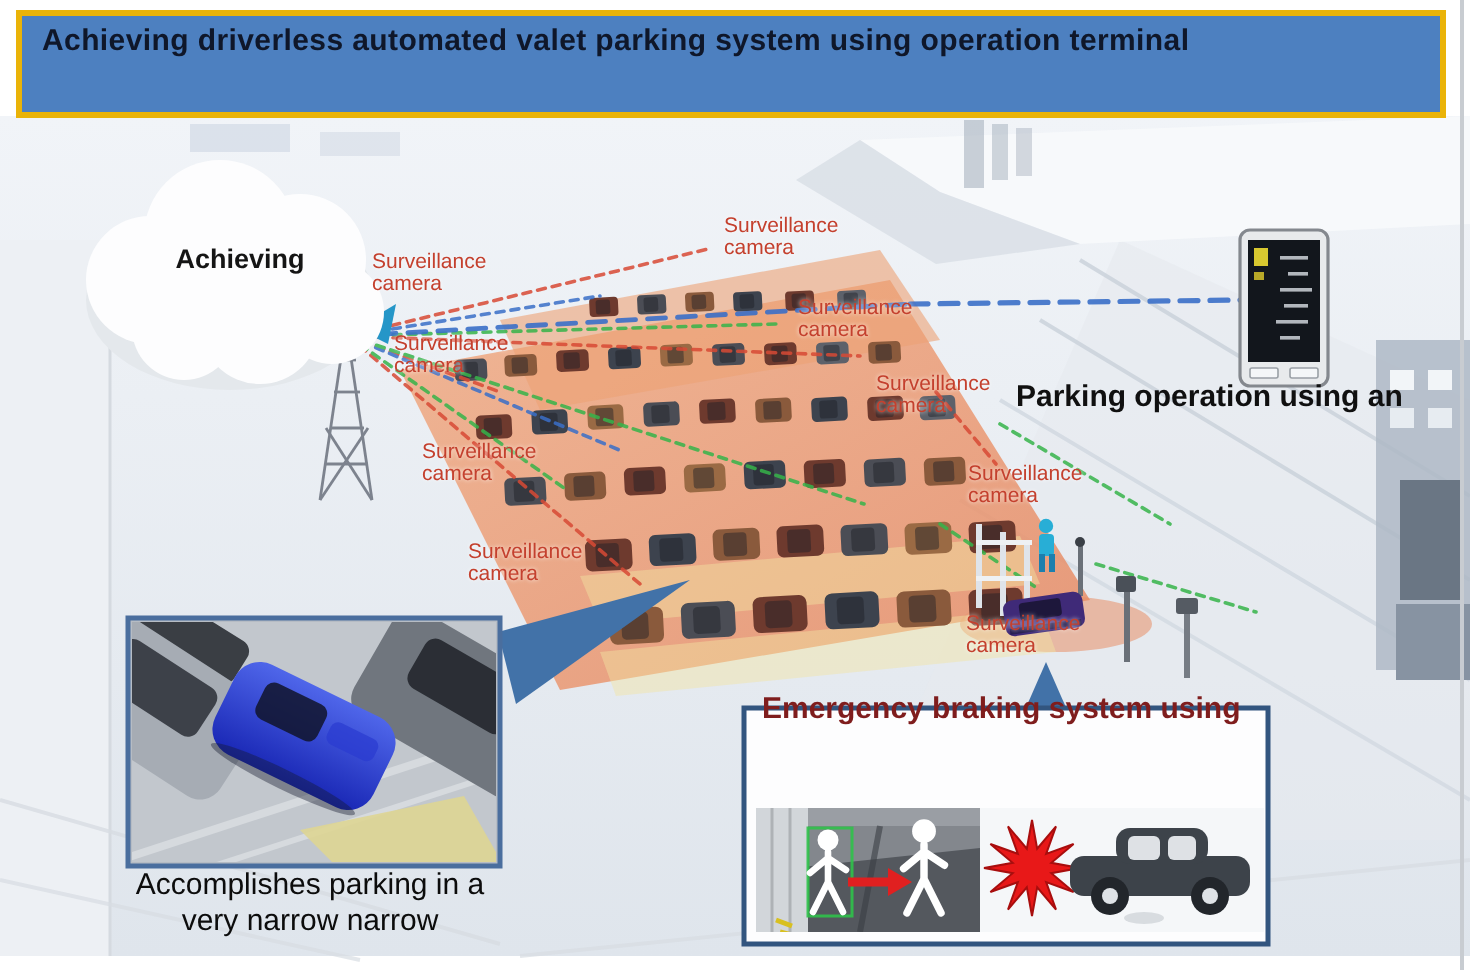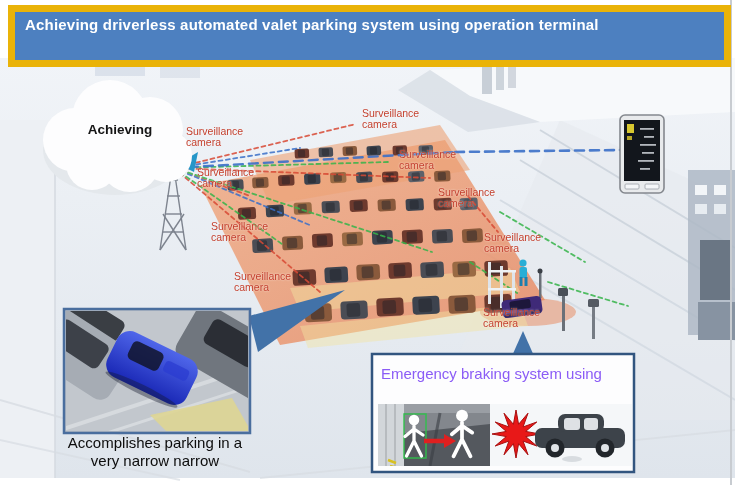--- a/index.html
+++ b/index.html
@@ -1,34 +1,34 @@
 <!DOCTYPE html>
 <html><head>
 <meta charset="utf-8">
 <style>
   html,body{margin:0;padding:0;background:#fff;}
   .stage{position:relative;width:735px;height:485px;background:#ffffff;overflow:hidden;
          font-family:"Liberation Sans",sans-serif;}
   .scene-svg{position:absolute;left:0;top:0;}
   
   .header{position:absolute;left:8px;top:5px;width:699px;height:44px;
-          background:#4d80c0;border:7px solid #eab308;color:#ffffff;
+          background:#4d80c0;border:3px solid #eab308;color:#0f172a;
           font-weight:bold;font-size:15px;line-height:22px;padding:2px 0 2px 10px;
           letter-spacing:.2px;z-index:5;}
   
   .surv{position:absolute;width:70px;color:#c4402e;font-weight:normal;font-size:10.5px;
         line-height:11px;text-shadow:0 0 2px rgba(255,255,255,.85);z-index:4;}
   .mgmt{position:absolute;left:62px;top:122px;width:116px;text-align:center;color:#151515;
         font-weight:bold;font-size:13.5px;line-height:16px;z-index:4;}
   .tablet-cap{position:absolute;left:508px;top:190px;width:226px;color:#101010;
         font-weight:bold;font-size:15px;line-height:18px;z-index:4;}
   .narrow-cap{position:absolute;left:30px;top:434px;width:250px;text-align:center;color:#0c0c0c;
         font-weight:normal;font-size:15px;line-height:18px;z-index:4;}
-  .emerg-title{position:absolute;left:381px;top:364px;width:250px;color:#8b5cf6;
-        font-weight:normal;font-size:15px;line-height:19px;z-index:4;}
+  .emerg-title{position:absolute;left:381px;top:345px;width:250px;color:#7f1d1d;
+        font-weight:bold;font-size:15px;line-height:19px;z-index:4;}
 </style>
 </head>
 <body>
 
 <div class="stage">
 
   <svg class="scene-svg" width="735" height="485" viewBox="0 0 735 485">
     <defs>
       <linearGradient id="bgGrad" x1="0" y1="0" x2="0" y2="1">
         <stop offset="0" stop-color="#f1f4f8"></stop>
@@ -305,20 +305,21 @@
   <div class="surv" style="left:197px;top:167px">Surveillance camera</div>
   <div class="surv" style="left:211px;top:221px">Surveillance camera</div>
   <div class="surv" style="left:234px;top:271px">Surveillance camera</div>
   <div class="surv" style="left:362px;top:108px">Surveillance camera</div>
   <div class="surv" style="left:399px;top:149px">Surveillance camera</div>
   <div class="surv" style="left:438px;top:187px">Surveillance camera</div>
   <div class="surv" style="left:484px;top:232px">Surveillance camera</div>
   <div class="surv" style="left:483px;top:307px">Surveillance camera</div>
 
   <div class="tablet-cap">
+    <div>Parking operation using an</div>
   </div>
 
   <div class="narrow-cap">
     <div>Accomplishes parking in a</div>
     <div>very narrow narrow</div>
   </div>
 
   <div class="emerg-title">
     <div>Emergency braking system using</div>
   </div>

